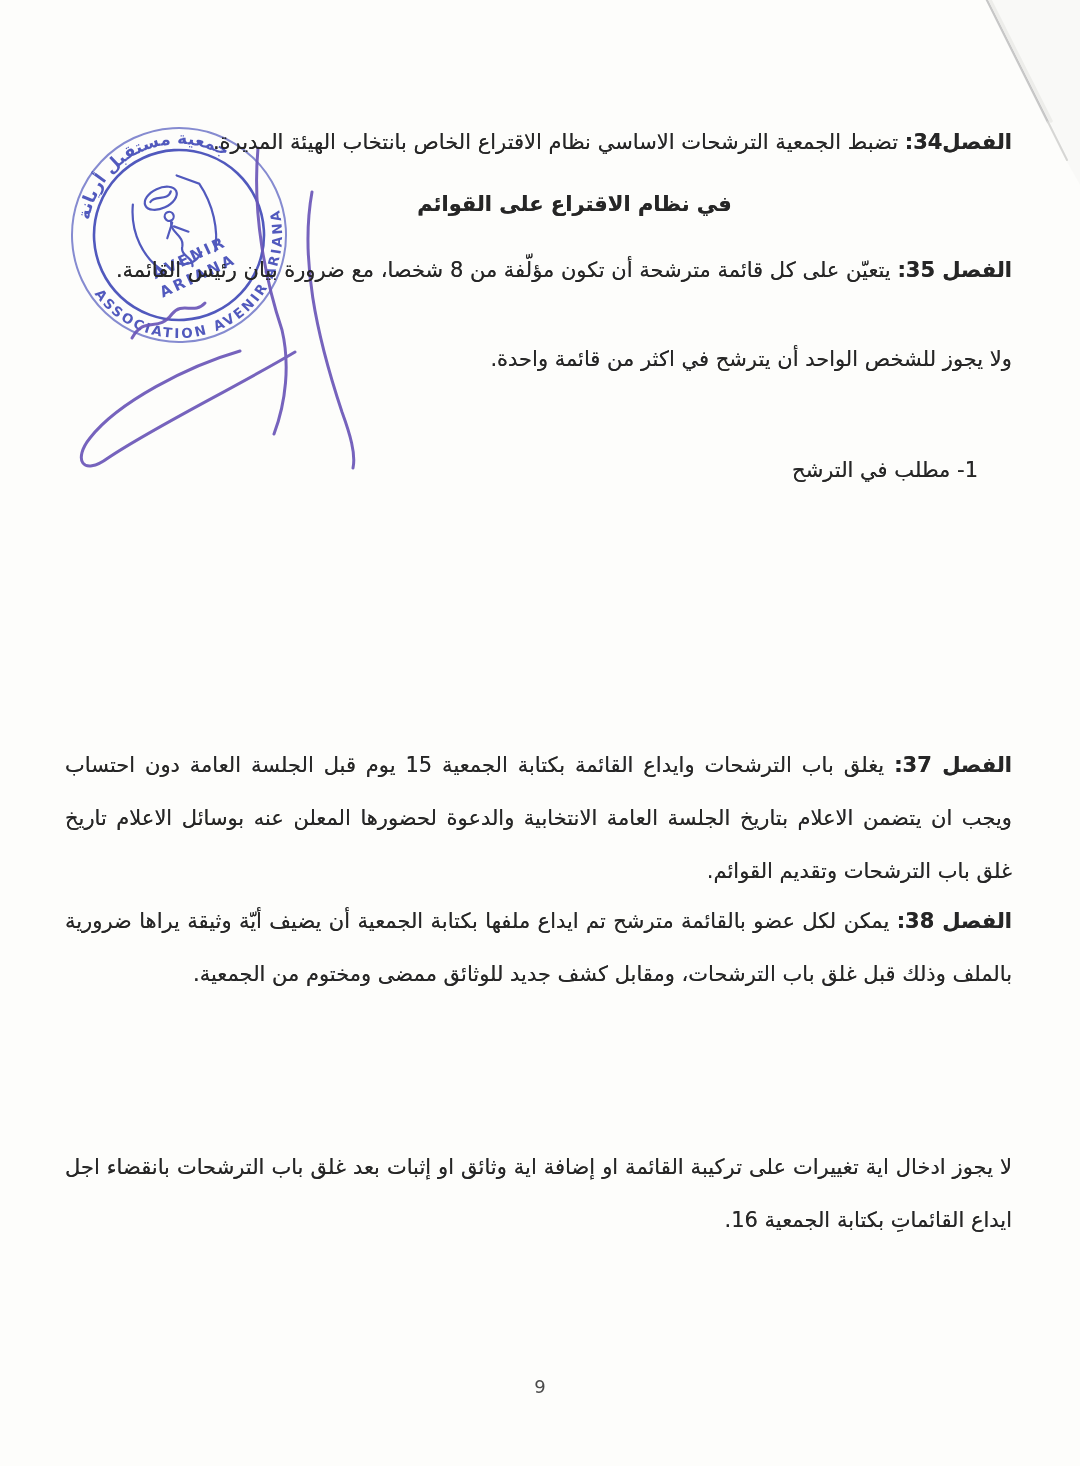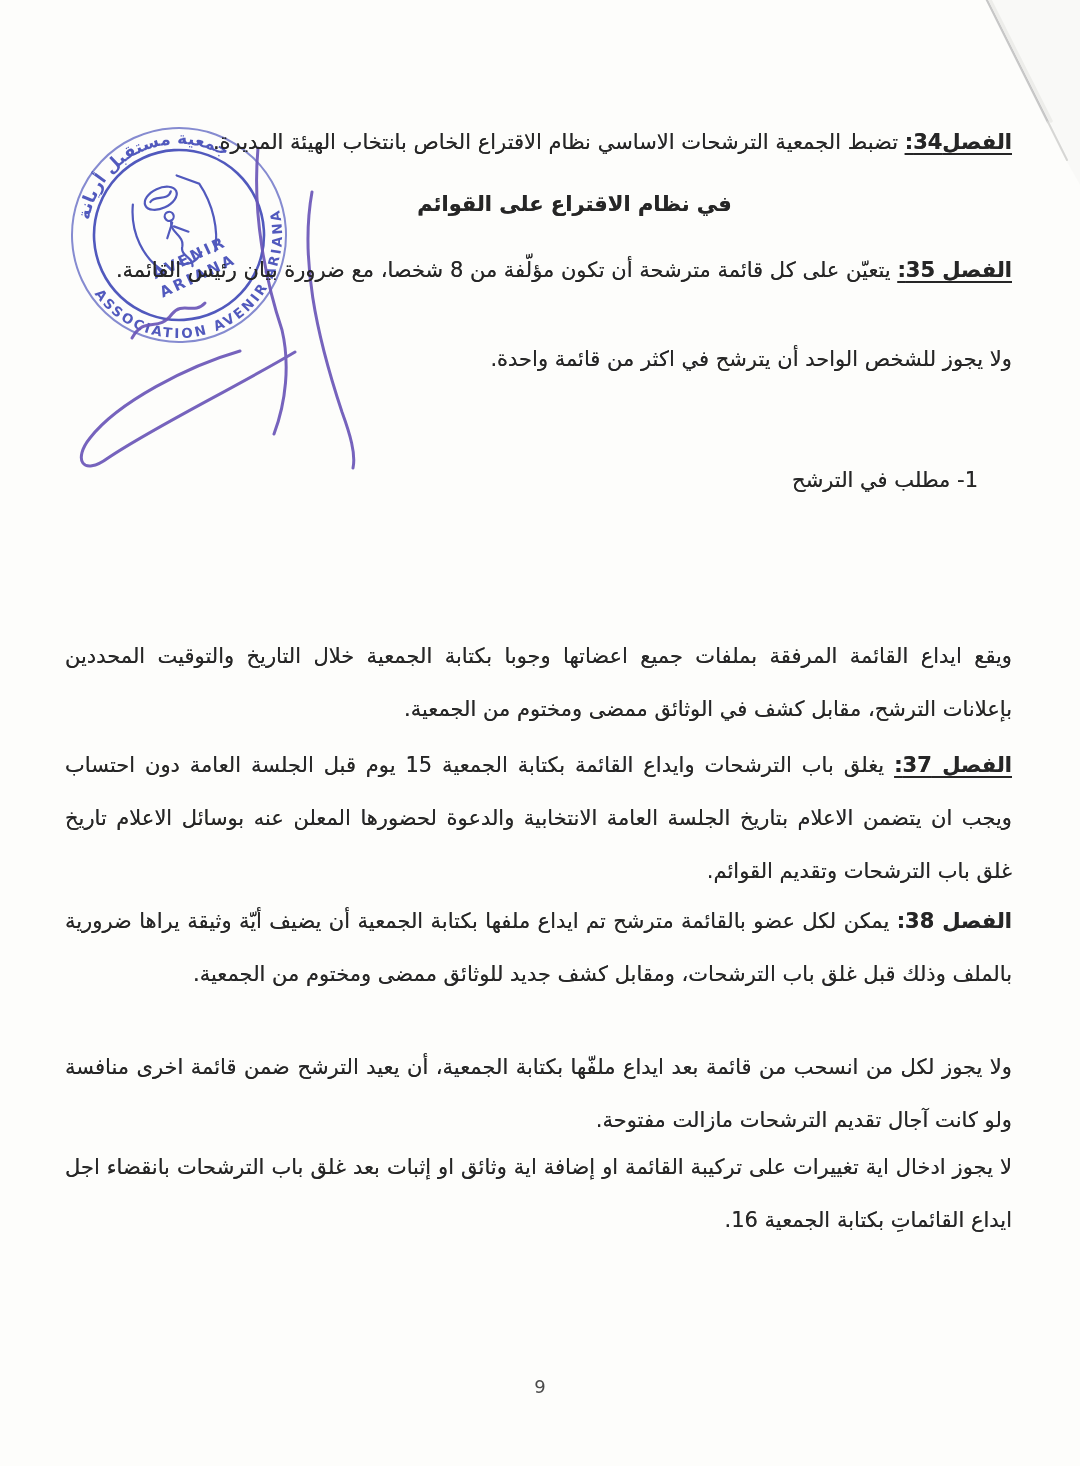--- a/index.html
+++ b/index.html
@@ -12,21 +12,21 @@
     position:absolute; right:68px; width:947px;
     direction:rtl; text-align:justify; text-align-last:right;
     font-size:21px; line-height:53px;
     text-shadow:0 0 .4px rgba(40,40,40,.75);
   }
   .heading {
     right:32px; width:947px; text-align:right; text-align-last:center;
     font-weight:bold;
   }
   .lbl { font-weight:bold; }
-  .u { text-decoration:underline; text-underline-offset:4px; text-decoration-thickness:1.5px; }
+  .u { text-underline-offset:4px; text-decoration-thickness:1.5px; }
   .list-item {
     position:absolute; right:102px; direction:rtl;
     font-size:21px; line-height:53px;
     text-shadow:0 0 .4px rgba(40,40,40,.75);
   }
   .page-number {
     position:absolute; top:1376px; left:0; width:1080px;
     text-align:center; font-size:18px; color:#4a4a4a;
   }
   .overlay { position:absolute; left:0; top:0; pointer-events:none; }
@@ -84,27 +84,25 @@
 
   <p class="para" style="top:95px" dir="rtl" lang="ar"><span class="lbl u">الفصل34:</span> <span>تضبط الجمعية الترشحات الاساسي نظام الاقتراع الخاص بانتخاب الهيئة المديرة.</span></p>
 
   <p class="para heading" style="top:157px" dir="rtl" lang="ar">في نظام الاقتراع على القوائم</p>
 
   <p class="para" style="top:223px" dir="rtl" lang="ar"><span class="lbl u">الفصل 35:</span> <span>يتعيّن على كل قائمة مترشحة أن تكون مؤلّفة من 8 شخصا، مع ضرورة بيان رئيس القائمة.</span></p>
 
   <p class="para" style="top:312px" dir="rtl" lang="ar">ولا يجوز للشخص الواحد أن يترشح في اكثر من قائمة واحدة.</p>
 
 
-  <div class="list-item" style="top:454px" dir="rtl" lang="ar">1- مطلب في الترشح</div>
+  <div class="list-item" style="top:444px" dir="rtl" lang="ar">1- مطلب في الترشح</div>
 
-  <p class="para" style="top:609px" dir="rtl" lang="ar">ويقع ايداع القائمة المرفقة بملفات جميع اعضاتها وجوبا بكتابة الجمعية خلال التاريخ والتوقيت المحددين بإعلانات الترشح، مقابل كشف في الوثائق ممضى ومختوم من الجمعية.</p>
 
   <p class="para" style="top:718px" dir="rtl" lang="ar"><span class="lbl u">الفصل 37:</span> <span>يغلق باب الترشحات وايداع القائمة بكتابة الجمعية 15 يوم قبل الجلسة العامة دون احتساب ويجب ان يتضمن الاعلام بتاريخ الجلسة العامة الانتخابية والدعوة لحضورها المعلن عنه بوسائل الاعلام تاريخ غلق باب الترشحات وتقديم القوائم.</span></p>
 
   <p class="para" style="top:874px" dir="rtl" lang="ar"><span class="lbl">الفصل 38:</span> <span>يمكن لكل عضو بالقائمة مترشح تم ايداع ملفها بكتابة الجمعية أن يضيف أيّة وثيقة يراها ضرورية بالملف وذلك قبل غلق باب الترشحات، ومقابل كشف جديد للوثائق ممضى ومختوم من الجمعية.</span></p>
 
-  <p class="para" style="top:1020px" dir="rtl" lang="ar">ولا يجوز لكل من انسحب من قائمة بعد ايداع ملفّها بكتابة الجمعية، أن يعيد الترشح ضمن قائمة اخرى منافسة ولو كانت آجال تقديم الترشحات مازالت مفتوحة.</p>
 
   <p class="para" style="top:1120px" dir="rtl" lang="ar">لا يجوز ادخال اية تغييرات على تركيبة القائمة او إضافة اية وثائق او إثبات بعد غلق باب الترشحات بانقضاء اجل ايداع القائماتِ بكتابة الجمعية 16.</p>
 
   <div class="page-number">9</div>
 
 </div>
 
 </body></html>

